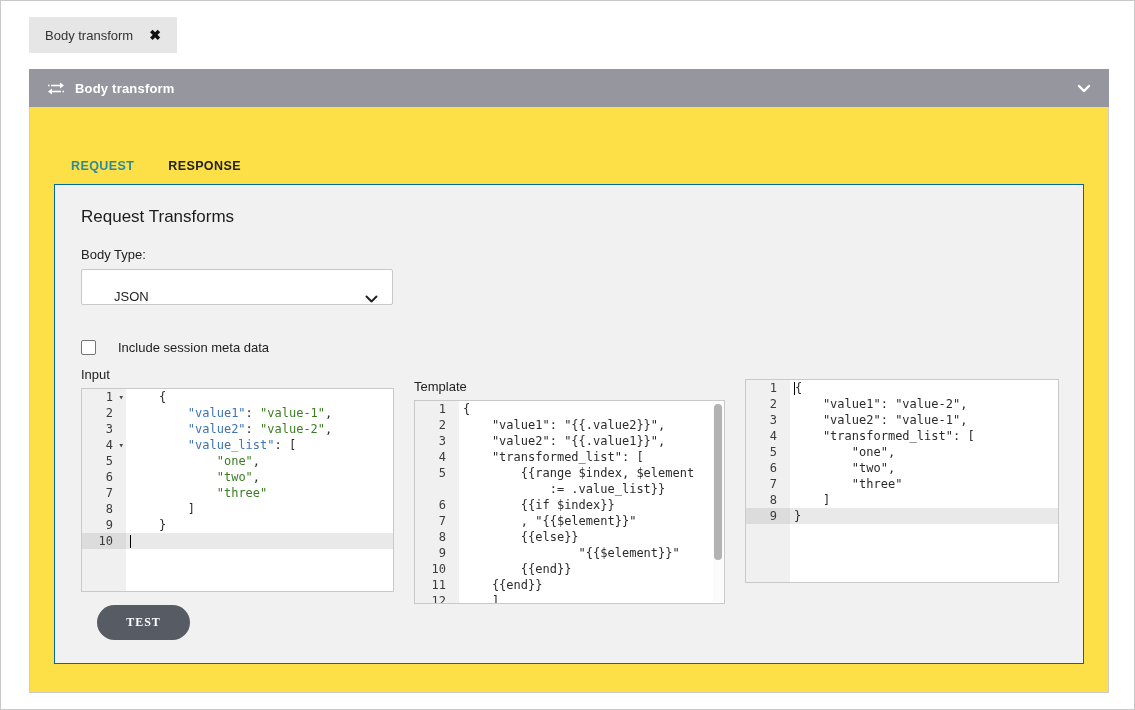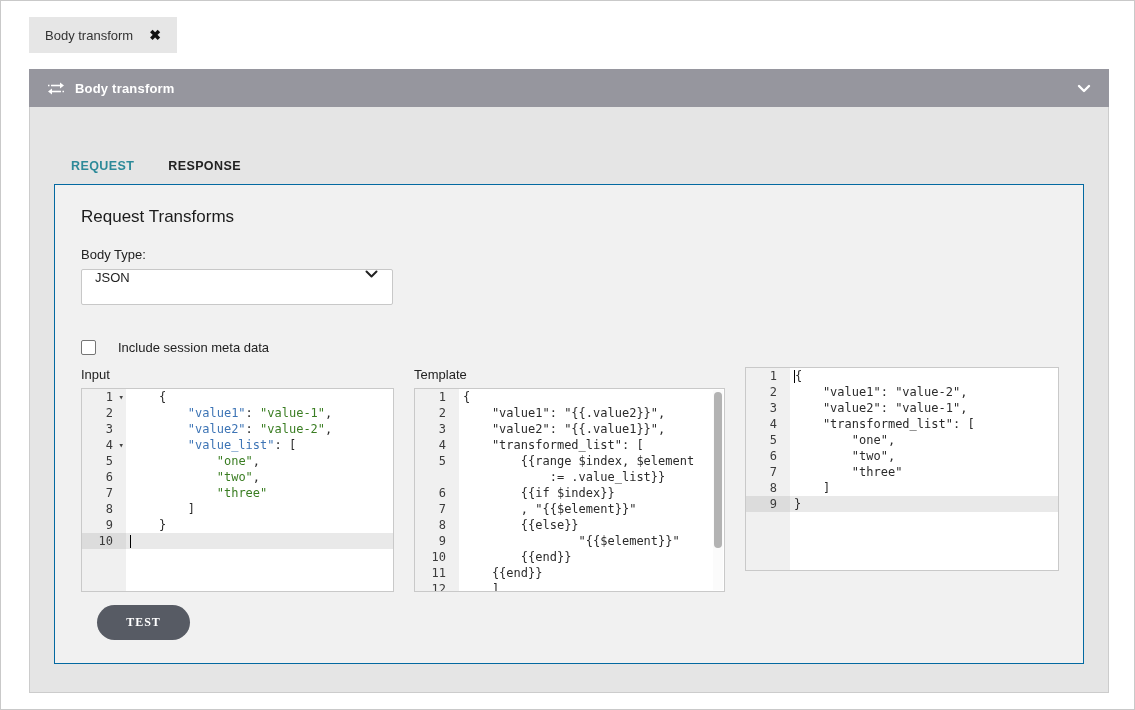--- a/index.html
+++ b/index.html
@@ -28,21 +28,21 @@
     background:var(--header-gray,#96969e); color:#fff;
     display:flex; align-items:center; padding:0 18px; cursor:pointer;
   }
   .acc .swap { margin-right:10px; display:flex; align-items:center; }
   .acc .title { font-size:13px; font-weight:bold; letter-spacing:.2px; }
   .acc .chev { margin-left:auto; display:flex; align-items:center; }
 
   
   .card {
     position:absolute; left:28px; top:106px; width:1080px; height:586px;
-    background:#e5e5e5; border:1px solid #ccc; border-top:none;
+    background:#fde047; border:1px solid #ccc; border-top:none;
   }
 
   
   .tabs { position:absolute; left:24px; top:42px; display:flex; }
   .tab {
     padding:10px 17px 13px; font-size:12.5px; font-weight:bold;
     letter-spacing:.4px; color:#222; cursor:pointer; border-bottom:4px solid transparent;
   }
   .tab.active { color:var(--accent,#2d8a99); border-bottom-color:var(--accent,#2d8a99); }
 
@@ -52,33 +52,33 @@
     background:#f1f1f1; border:1px solid #0369a1;
   }
   .panel h2 {
     position:absolute; left:26px; top:22px; margin:0;
     font-size:17px; font-weight:500; color:#1c1c1c;
   }
   .lbl-input-type { position:absolute; left:26px; top:62px; font-size:13px; color:#222; }
   .select {
     position:absolute; left:26px; top:84px; width:312px; height:36px;
     background:#fff; border:1px solid #c8c8c8; border-radius:2px;
-    display:flex; align-items:flex-start; padding:0 14px 0 13px;
+    display:flex; align-items:flex-end; padding:0 14px 0 32px;
     font-size:13px; color:#222; cursor:pointer;
   }
   .select .chev { margin-left:auto; display:flex; }
 
   .chkrow { position:absolute; left:26px; top:155px; display:flex; align-items:center; gap:22px; cursor:pointer; }
   .chk { width:15px; height:15px; border:1px solid #757575; border-radius:2px; background:#fff; }
   .chkrow span { font-size:13px; color:#222; }
 
   
   .editors { position:absolute; left:26px; top:182px; display:flex; }
   .edcol { display:flex; flex-direction:column; }
-  .edcol + .edcol { margin-left:20px; }
+  .edcol + .edcol { margin-left:20px;margin-top:12px; }
   .edlabel { font-size:13px; color:#222; margin-bottom:6px; }
   .editor {
     position:relative; height:204px; background:#fff;
     border:1px solid #c9c9c9; overflow:hidden;
     font-family:"DejaVu Sans Mono", monospace; font-size:12px; line-height:16px;
     cursor:text;
   }
   .gutter-bg { position:absolute; left:0; top:0; bottom:0; width:44px; background:#f0f0f0; }
   .row { position:relative; display:flex; height:16px; }
   .row.active { background:#e9e9e9; }

